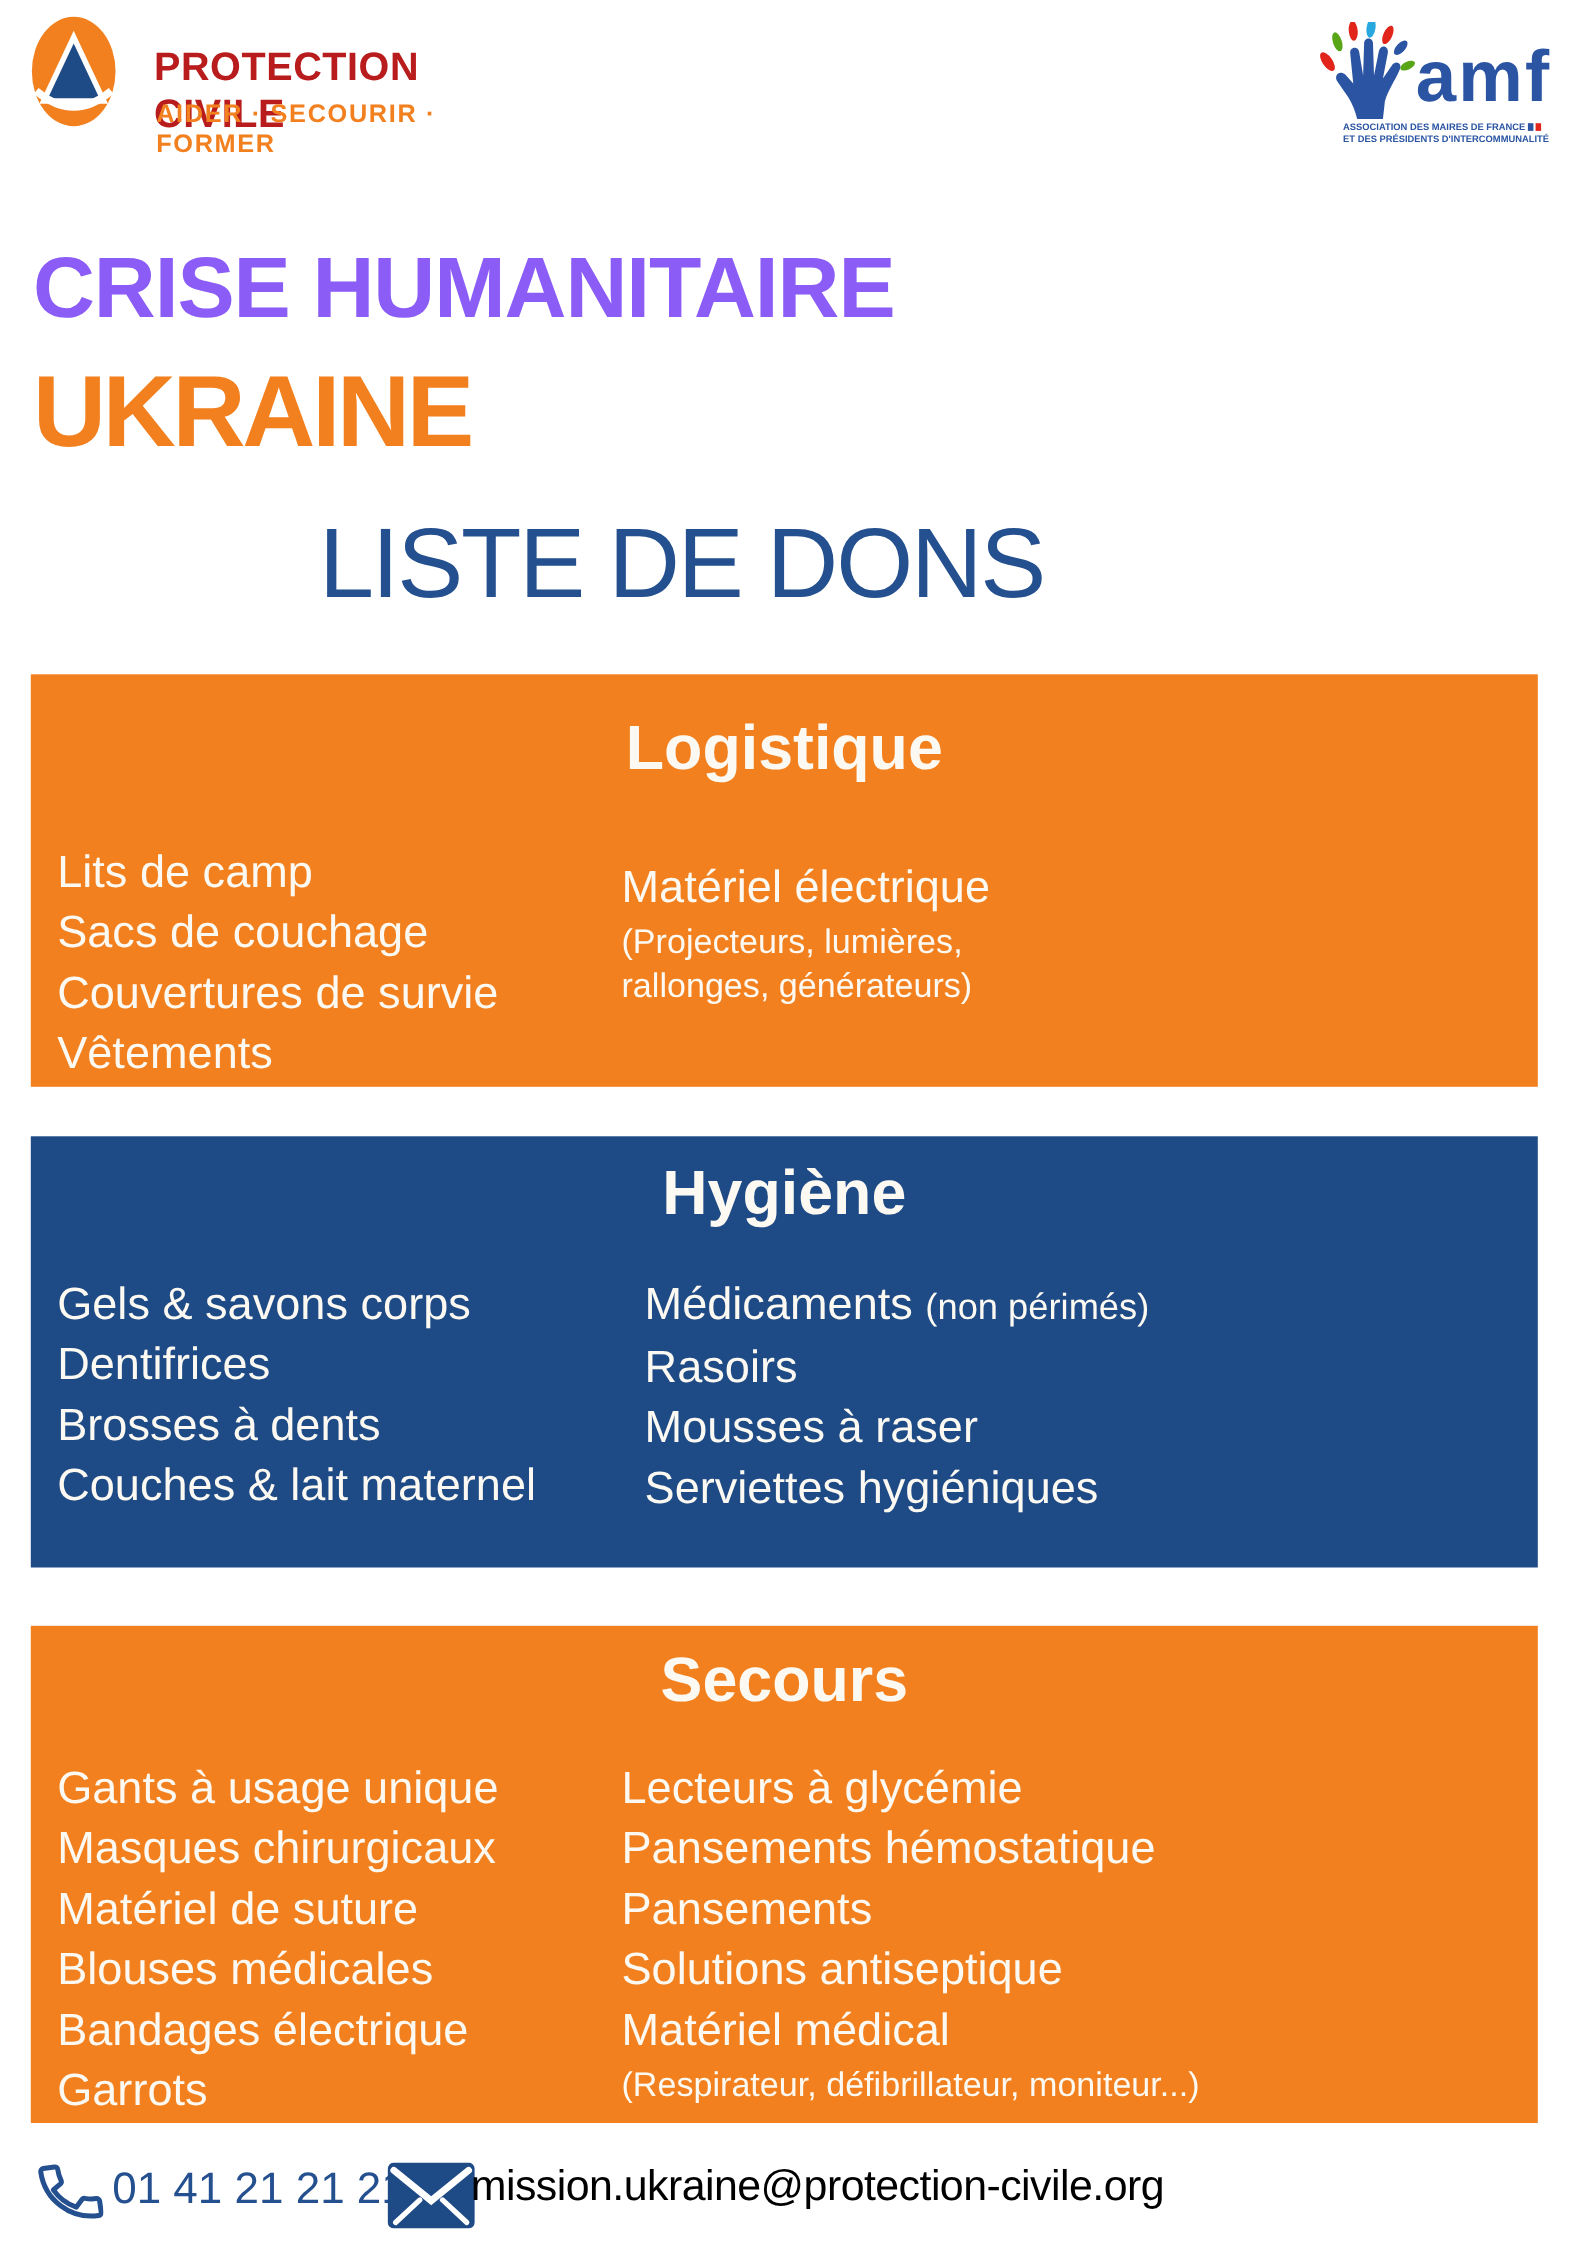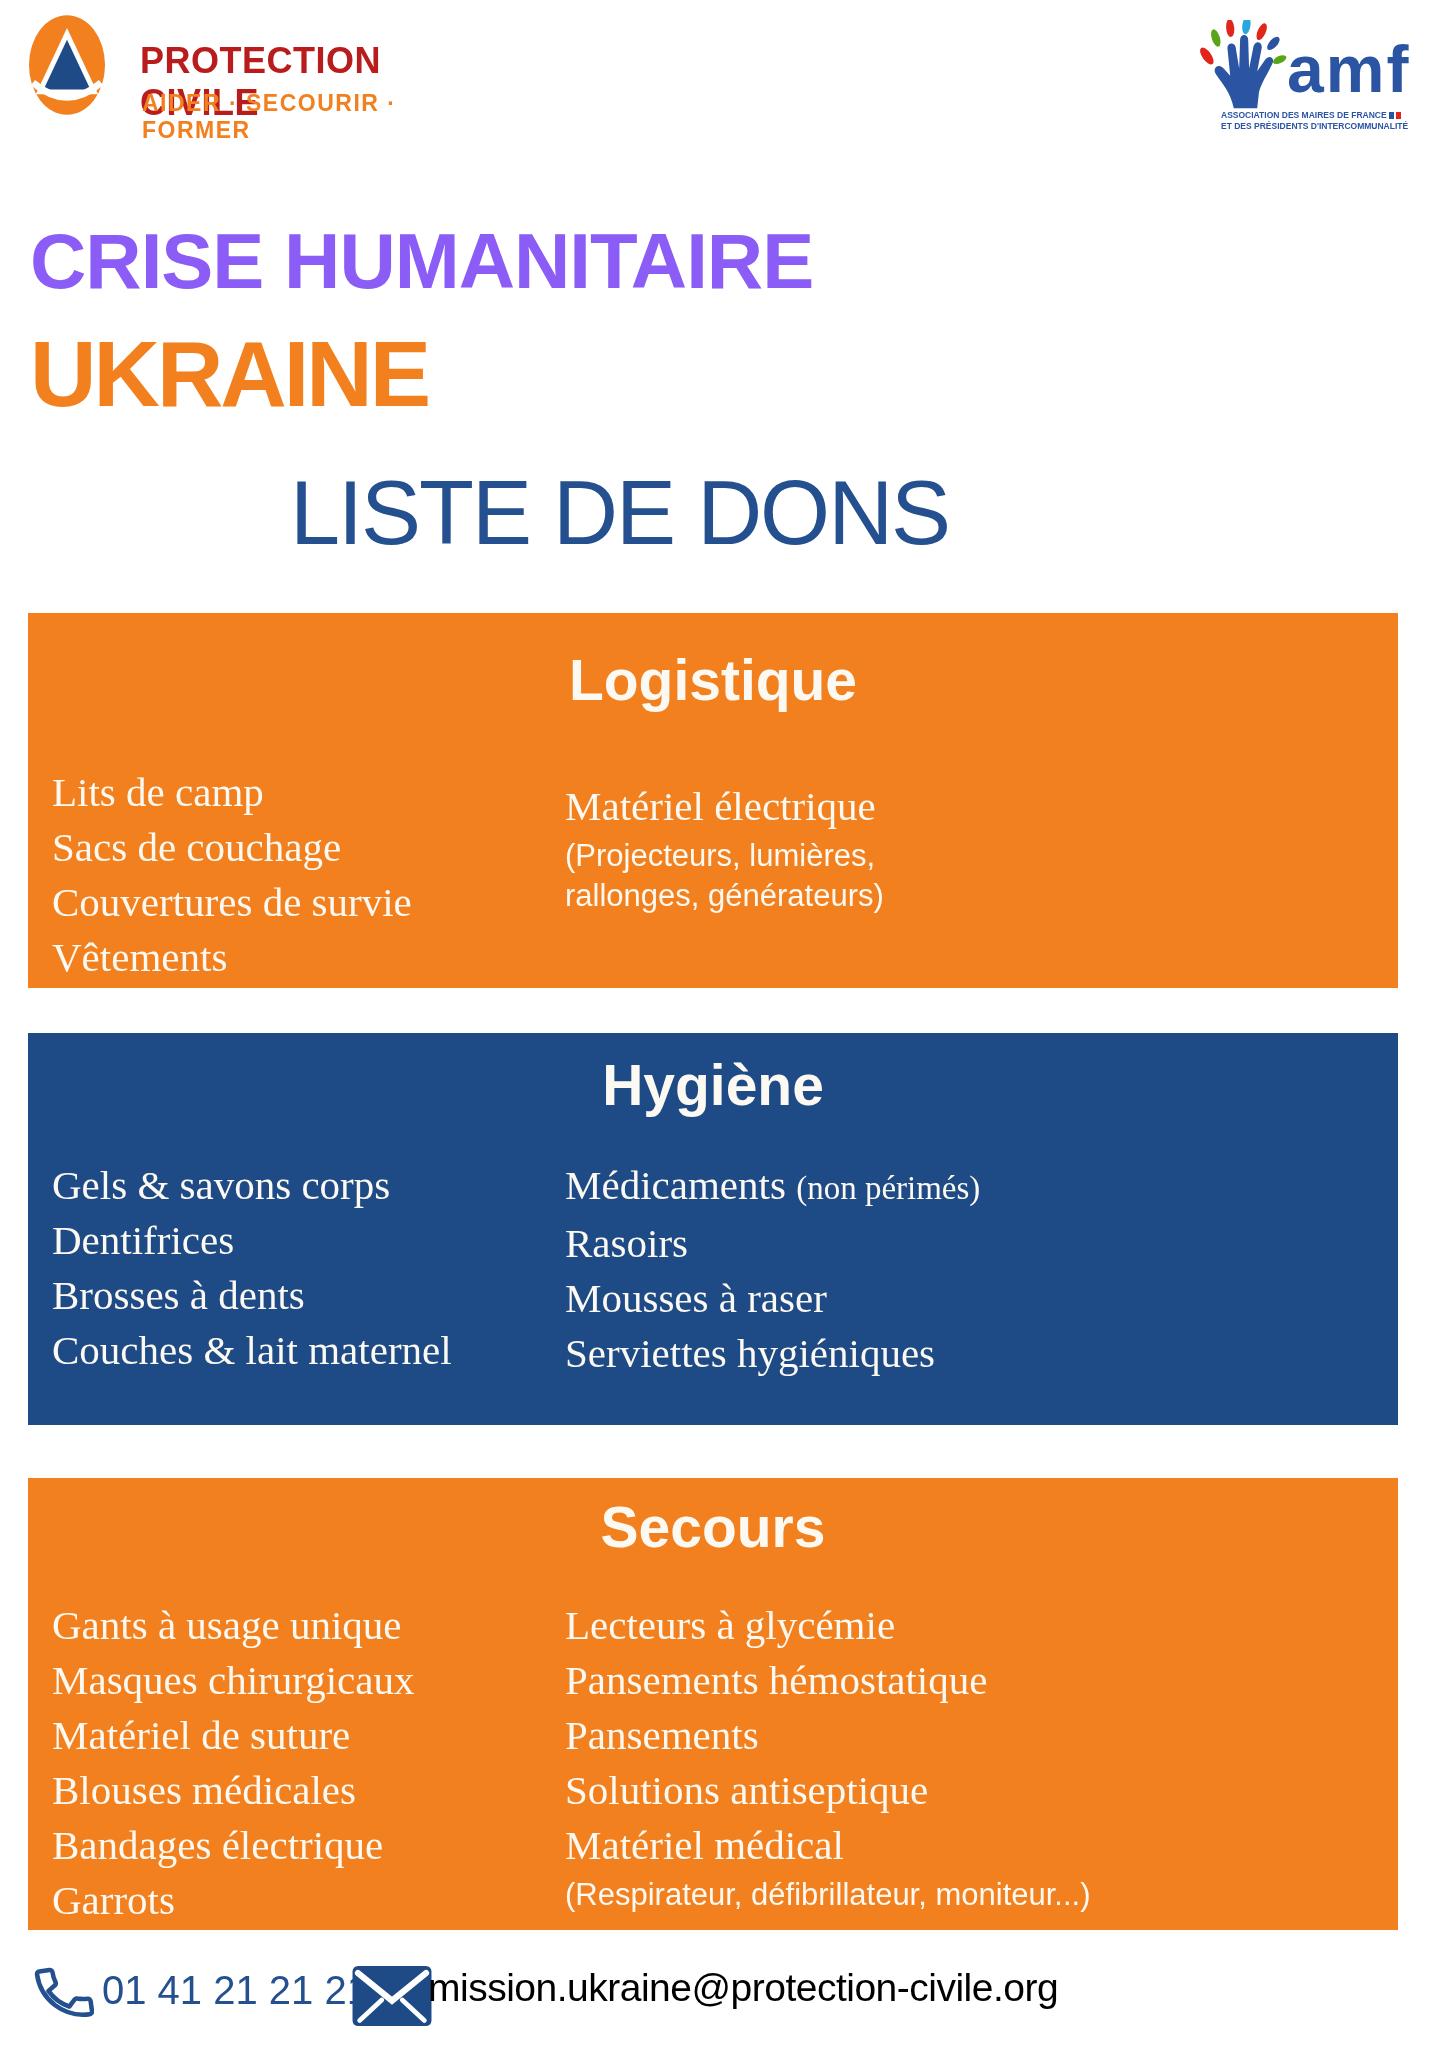--- a/index.html
+++ b/index.html
@@ -31,27 +31,27 @@
   
   .section{position:absolute;left:28px;width:1370px;color:#FCF9F2;box-sizing:border-box;}
   .section.orange{background:#F2801F;}
   .section.navy{background:#1E4A85;}
   .sec-0{top:613px;height:375px;padding-top:32px;}
   .sec-1{top:1033px;height:392px;padding-top:17px;}
   .sec-2{top:1478px;height:452px;padding-top:14px;}
   .section-title{text-align:center;font-size:57px;font-weight:700;line-height:70px;letter-spacing:0;}
   .cols{display:flex;align-items:flex-start;}
   .sec-0 .cols{margin-top:50px;}
-  .sec-1 .cols{margin-top:38px;}
+  .sec-1 .cols{margin-top:38px;gap:21px;}
   .sec-2 .cols{margin-top:36px;}
   .col{box-sizing:border-box;}
   .col.left{width:537px;padding-left:24px;flex:none;}
   .col.right{flex:1;padding-right:10px;}
   .sec-0 .col.right{padding-top:14px;}
-  .item{font-size:41px;line-height:55px;font-weight:400;white-space:nowrap;font-family:Liberation Serif, serif;}
+  .item{font-size:41px;line-height:55px;font-weight:400;white-space:nowrap;}
   .item-note{font-size:31px;line-height:40px;margin-top:2px;}
   .sec-0 .item-note{max-width:450px;}
   .sec-2 .item-note{max-width:540px;}
   .inline-note{font-size:33px;}
 
   
   .footer-phone-icon{position:absolute;left:30px;top:1956px;}
   .footer-phone{position:absolute;left:102px;top:1968px;font-size:40px;color:#25508F;letter-spacing:0;}
   .footer-mail-icon{position:absolute;left:352px;top:1966px;}
   .footer-email{position:absolute;left:428px;top:1966px;font-size:39px;color:#000000;letter-spacing:-.5px;}

